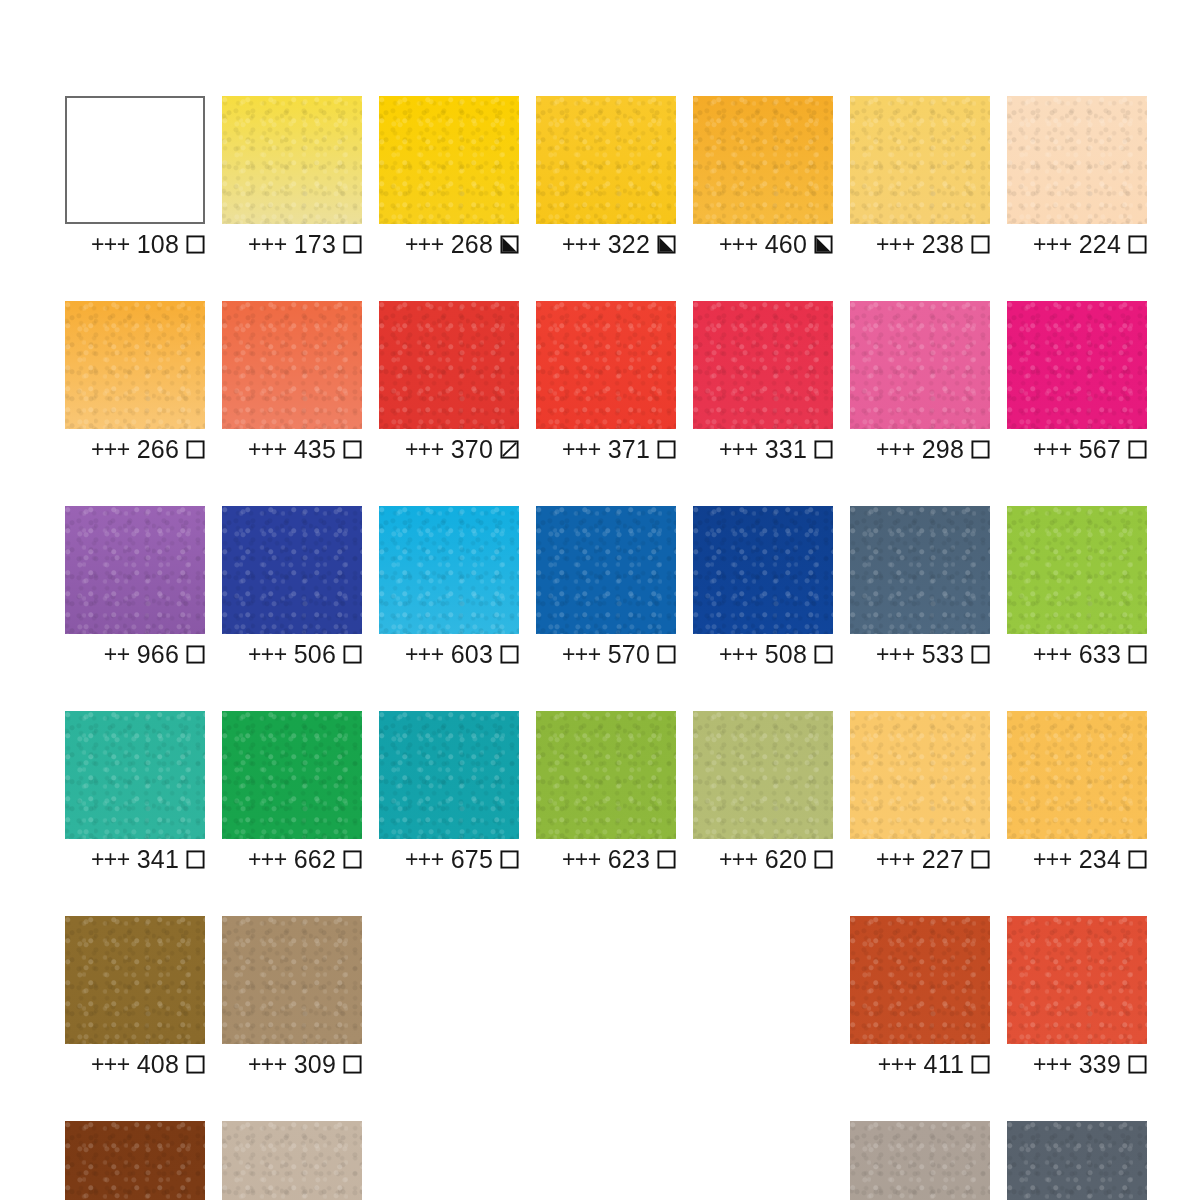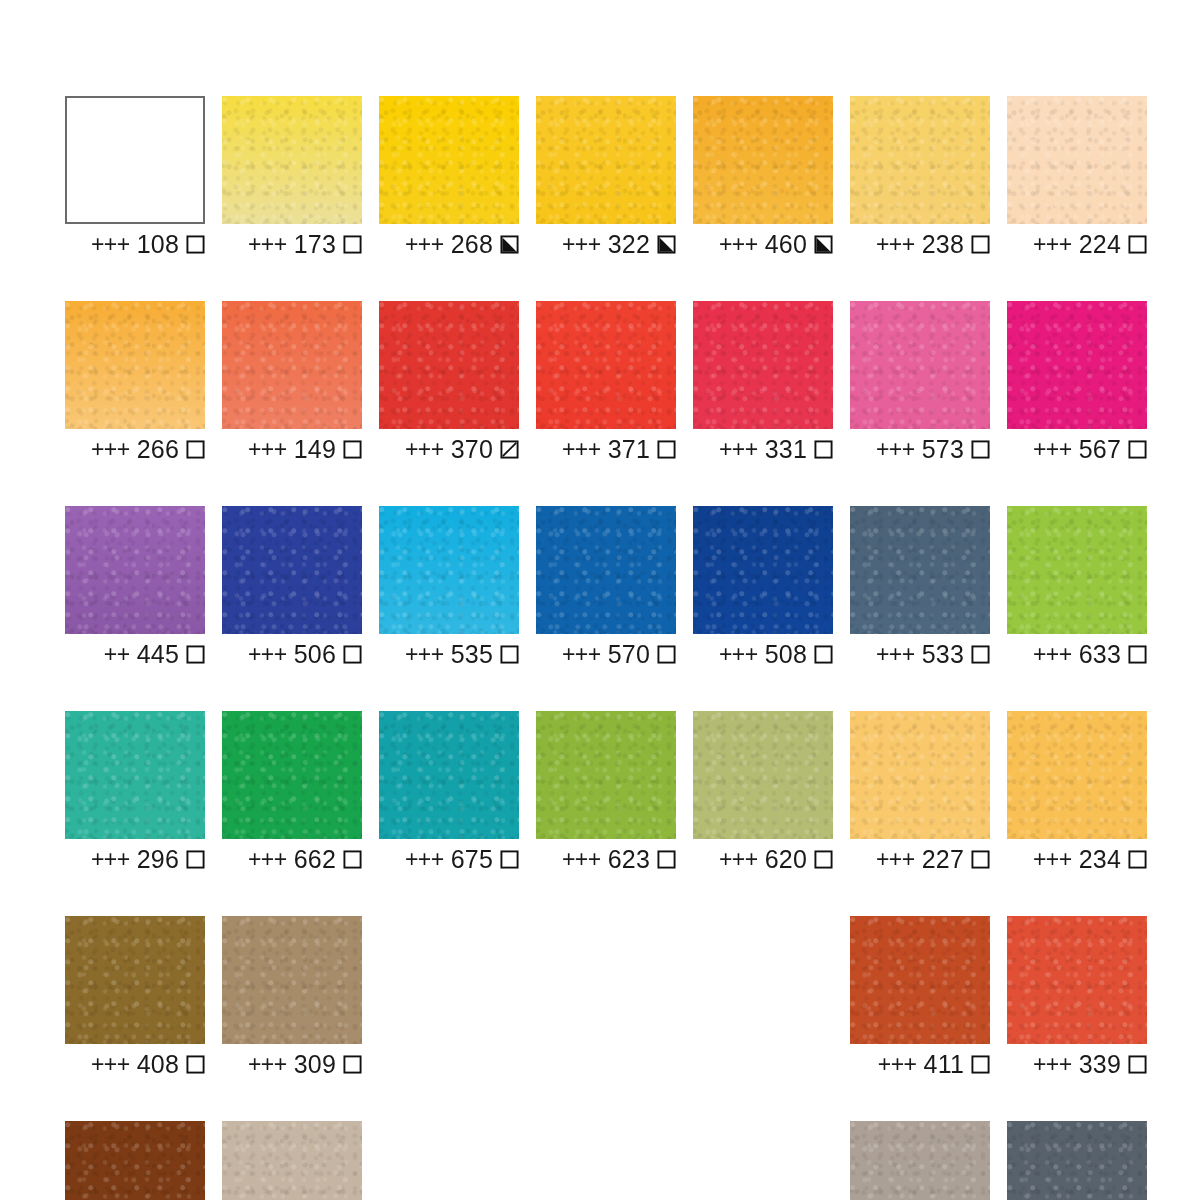--- a/index.html
+++ b/index.html
@@ -205,21 +205,21 @@
             <rect class="frame" x="1.5" y="1.5" width="17" height="17"></rect>
           </svg>
         </div>
       </div>
       <div class="cell">
         <div class="tile" style="background: linear-gradient(rgb(239, 106, 66) 0%, rgb(239, 127, 99) 100%);">
           <span class="grain"></span>
         </div>
         <div class="caption">
           <span class="rating">+++</span>
-          <span class="code">149</span>
+          <span class="code">435</span>
           <svg class="opacity-mark" viewBox="0 0 20 20">
             <rect class="frame" x="1.5" y="1.5" width="17" height="17"></rect>
           </svg>
         </div>
       </div>
       <div class="cell">
         <div class="tile" style="background: linear-gradient(rgb(226, 55, 47) 0%, rgb(224, 53, 47) 100%);">
           <span class="grain"></span>
         </div>
         <div class="caption">
@@ -254,21 +254,21 @@
             <rect class="frame" x="1.5" y="1.5" width="17" height="17"></rect>
           </svg>
         </div>
       </div>
       <div class="cell">
         <div class="tile" style="background: linear-gradient(rgb(232, 99, 157) 0%, rgb(230, 95, 154) 100%);">
           <span class="grain"></span>
         </div>
         <div class="caption">
           <span class="rating">+++</span>
-          <span class="code">573</span>
+          <span class="code">298</span>
           <svg class="opacity-mark" viewBox="0 0 20 20">
             <rect class="frame" x="1.5" y="1.5" width="17" height="17"></rect>
           </svg>
         </div>
       </div>
       <div class="cell">
         <div class="tile" style="background: linear-gradient(rgb(232, 25, 124) 0%, rgb(230, 26, 125) 100%);">
           <span class="grain"></span>
         </div>
         <div class="caption">
@@ -278,21 +278,21 @@
             <rect class="frame" x="1.5" y="1.5" width="17" height="17"></rect>
           </svg>
         </div>
       </div>
       <div class="cell">
         <div class="tile" style="background: linear-gradient(rgb(154, 99, 180) 0%, rgb(138, 88, 166) 100%);">
           <span class="grain"></span>
         </div>
         <div class="caption">
           <span class="rating">++</span>
-          <span class="code">445</span>
+          <span class="code">966</span>
           <svg class="opacity-mark" viewBox="0 0 20 20">
             <rect class="frame" x="1.5" y="1.5" width="17" height="17"></rect>
           </svg>
         </div>
       </div>
       <div class="cell">
         <div class="tile" style="background: linear-gradient(rgb(43, 63, 158) 0%, rgb(43, 63, 155) 100%);">
           <span class="grain"></span>
         </div>
         <div class="caption">
@@ -302,21 +302,21 @@
             <rect class="frame" x="1.5" y="1.5" width="17" height="17"></rect>
           </svg>
         </div>
       </div>
       <div class="cell">
         <div class="tile" style="background: linear-gradient(rgb(17, 174, 224) 0%, rgb(48, 184, 226) 100%);">
           <span class="grain"></span>
         </div>
         <div class="caption">
           <span class="rating">+++</span>
-          <span class="code">535</span>
+          <span class="code">603</span>
           <svg class="opacity-mark" viewBox="0 0 20 20">
             <rect class="frame" x="1.5" y="1.5" width="17" height="17"></rect>
           </svg>
         </div>
       </div>
       <div class="cell">
         <div class="tile" style="background: linear-gradient(rgb(15, 99, 171) 0%, rgb(15, 99, 173) 100%);">
           <span class="grain"></span>
         </div>
         <div class="caption">
@@ -362,21 +362,21 @@
             <rect class="frame" x="1.5" y="1.5" width="17" height="17"></rect>
           </svg>
         </div>
       </div>
       <div class="cell">
         <div class="tile" style="background: linear-gradient(rgb(44, 179, 155) 0%, rgb(47, 180, 157) 100%);">
           <span class="grain"></span>
         </div>
         <div class="caption">
           <span class="rating">+++</span>
-          <span class="code">296</span>
+          <span class="code">341</span>
           <svg class="opacity-mark" viewBox="0 0 20 20">
             <rect class="frame" x="1.5" y="1.5" width="17" height="17"></rect>
           </svg>
         </div>
       </div>
       <div class="cell">
         <div class="tile" style="background: linear-gradient(rgb(23, 164, 75) 0%, rgb(24, 164, 76) 100%);">
           <span class="grain"></span>
         </div>
         <div class="caption">

